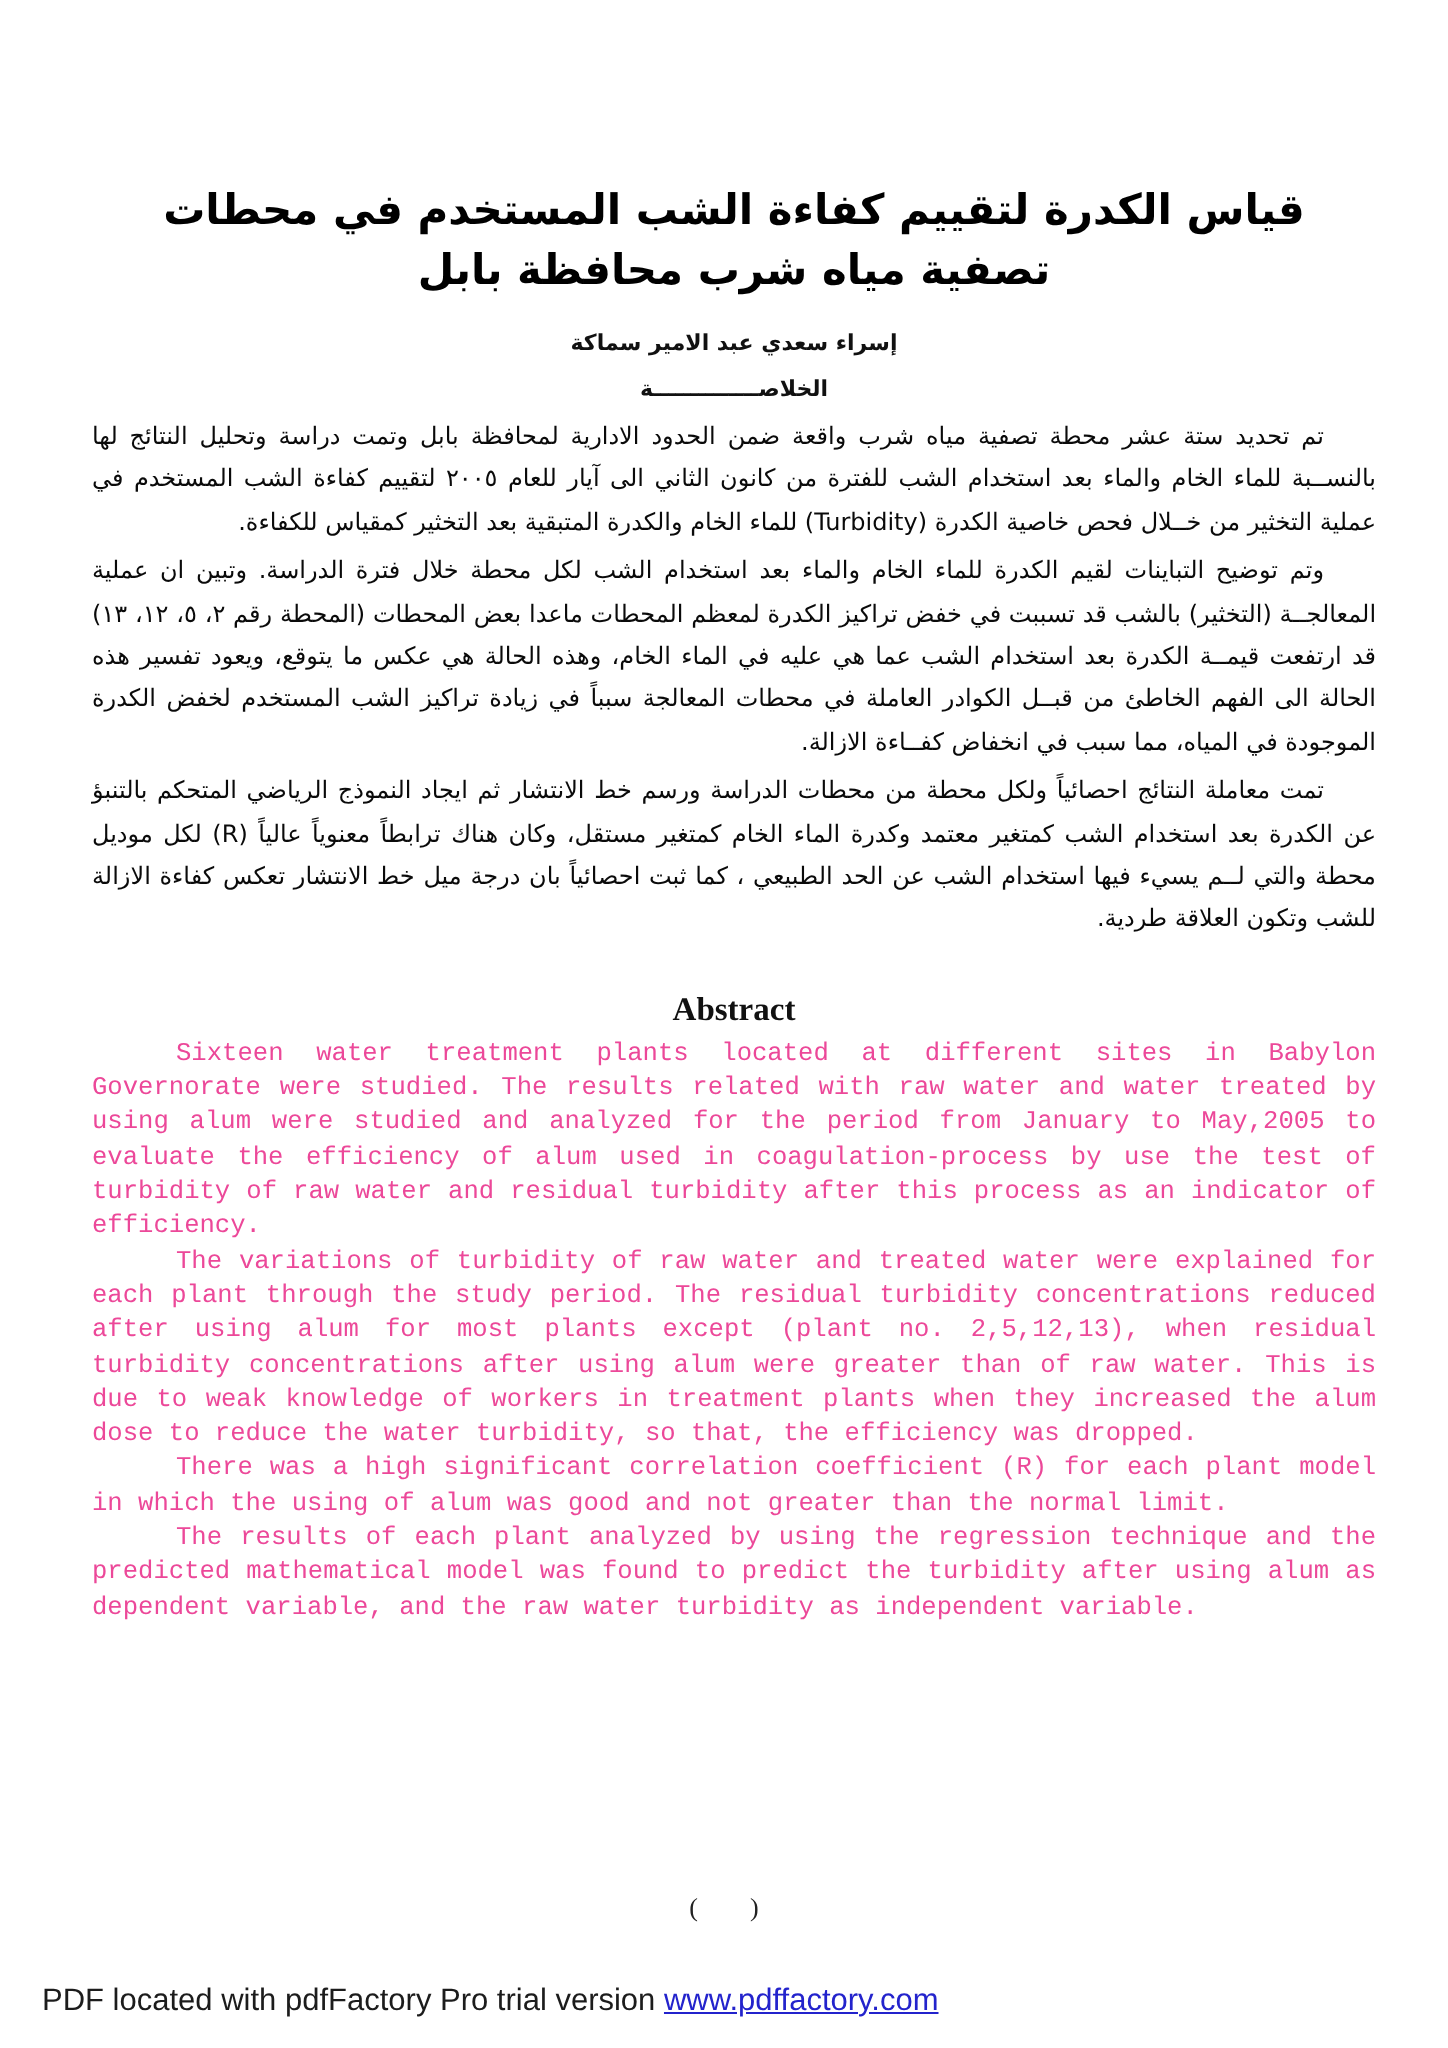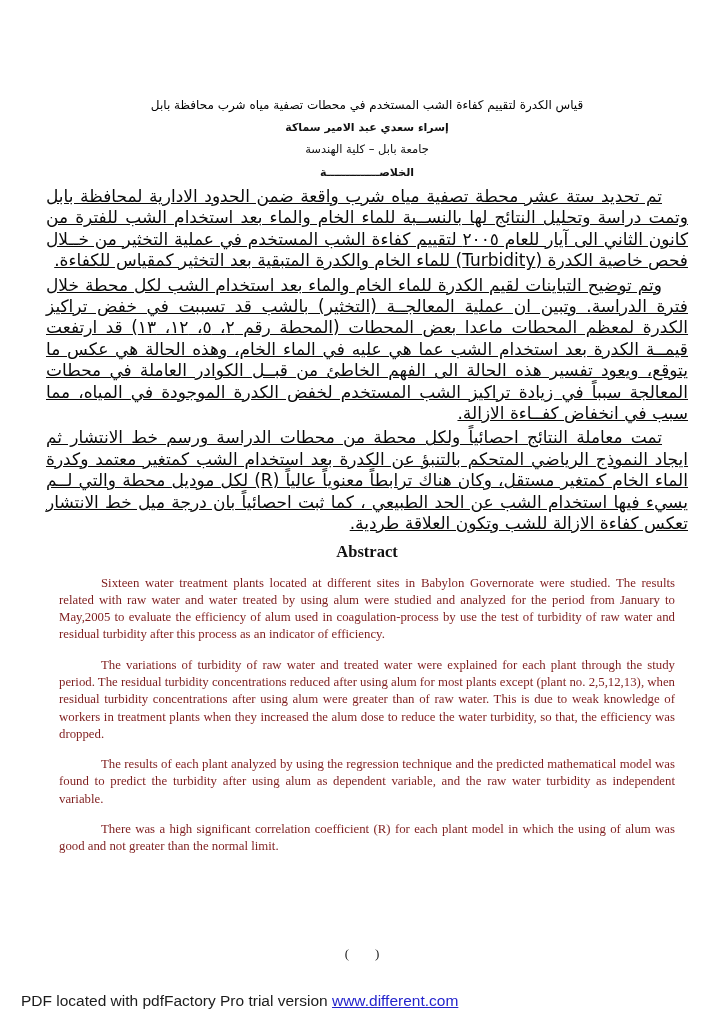--- a/index.html
+++ b/index.html
@@ -19,27 +19,27 @@
   }
   .content {
     padding: 0 36px 0 46px;
   }
   
   .title-ar {
     margin: 90px 0 0 0;
     text-align: center;
     direction: rtl;
     font-family: "DejaVu Sans", sans-serif;
-    font-weight: normal;
-    font-size: 12px;
+    font-weight: bold;
+    font-size: 21px;
     line-height: 30px;
     color: #000000;
   }
   .author-ar {
-    margin-top: 0;
+    margin-top: 14px;
     text-align: center;
     direction: rtl;
     font-family: "DejaVu Sans", sans-serif;
     font-weight: bold;
     font-size: 11px;
     line-height: 15px;
   }
   .affil-ar {
     margin-top: 7px;
     text-align: center;
@@ -56,42 +56,41 @@
     font-weight: bold;
     font-size: 11px;
     line-height: 22px;
   }
   .para-ar {
     margin: 0 0 3px 0;
     direction: rtl;
     text-align: justify;
     text-indent: 26px;
     font-family: "DejaVu Sans", sans-serif;
-    font-size: 17px;
+    font-size: 12px;
     line-height: 21.4px;
     color: #0a0a0a;
-    text-decoration: underline;
   }
   
   .heading-en {
-    margin: 7px 0 3px 0;
+    margin: 24px 0 3px 0;
     text-align: center;
     font-family: "Liberation Serif", serif;
     font-weight: bold;
     font-size: 16.5px;
     line-height: 20px;
   }
   .para-en {
-    margin: 13px;
+    margin: 0;
     text-align: justify;
     text-indent: 42px;
-    font-family: Liberation Serif, serif;
+    font-family: Liberation Mono, monospace;
     font-size: 12.8px;
     line-height: 17.3px;
-    color: #7f1d1d;
+    color: #ec4899;
   }
   
   .page-number {
     position: absolute;
     top: 946px;
     left: 0;
     width: 100%;
     text-align: center;
     font-family: "Liberation Serif", serif;
     font-size: 13px;
@@ -115,33 +114,32 @@
 </head>
 <body>
 
 <div class="page">
   <div class="content">
 
     <h1 class="title-ar">قياس الكدرة لتقييم كفاءة الشب المستخدم في محطات تصفية مياه شرب محافظة بابل</h1>
 
     <div class="author-ar">إسراء سعدي عبد الامير سماكة</div>
 
-    <div class="affil-ar">جامعة بابل – كلية الهندسة</div>
 
     <h2 class="heading-ar">الخلاصــــــــــــــة</h2>
 
     <p class="para-ar">تم تحديد ستة عشر محطة تصفية مياه شرب واقعة ضمن الحدود الادارية لمحافظة بابل وتمت دراسة وتحليل النتائج لها بالنســبة للماء الخام والماء بعد استخدام الشب للفترة من كانون الثاني الى آيار للعام ٢٠٠٥ لتقييم كفاءة الشب المستخدم في عملية التخثير من خــلال فحص خاصية الكدرة (Turbidity) للماء الخام والكدرة المتبقية بعد التخثير كمقياس للكفاءة.</p>
     <p class="para-ar">وتم توضيح التباينات لقيم الكدرة للماء الخام والماء بعد استخدام الشب لكل محطة خلال فترة الدراسة. وتبين ان عملية المعالجــة (التخثير) بالشب قد تسببت في خفض تراكيز الكدرة لمعظم المحطات ماعدا بعض المحطات (المحطة رقم ٢، ٥، ١٢، ١٣) قد ارتفعت قيمــة الكدرة بعد استخدام الشب عما هي عليه في الماء الخام، وهذه الحالة هي عكس ما يتوقع، ويعود تفسير هذه الحالة الى الفهم الخاطئ من قبــل الكوادر العاملة في محطات المعالجة سبباً في زيادة تراكيز الشب المستخدم لخفض الكدرة الموجودة في المياه، مما سبب في انخفاض كفــاءة الازالة.</p>
     <p class="para-ar">تمت معاملة النتائج احصائياً ولكل محطة من محطات الدراسة ورسم خط الانتشار ثم ايجاد النموذج الرياضي المتحكم بالتنبؤ عن الكدرة بعد استخدام الشب كمتغير معتمد وكدرة الماء الخام كمتغير مستقل، وكان هناك ترابطاً معنوياً عالياً (R) لكل موديل محطة والتي لــم يسيء فيها استخدام الشب عن الحد الطبيعي ، كما ثبت احصائياً بان درجة ميل خط الانتشار تعكس كفاءة الازالة للشب وتكون العلاقة طردية.</p>
 
     <h2 class="heading-en">Abstract</h2>
 
     <p class="para-en">Sixteen water treatment plants located at different sites in Babylon Governorate were studied. The results related with raw water and water treated by using alum were studied and analyzed for the period from January to May,2005 to evaluate the efficiency of alum used in coagulation-process by use the test of turbidity of raw water and residual turbidity after this process as an indicator of efficiency.</p>
     <p class="para-en">The variations of turbidity of raw water and treated water were explained for each plant through the study period. The residual turbidity concentrations reduced after using alum for most plants except (plant no. 2,5,12,13), when residual turbidity concentrations after using alum were greater than of raw water. This is due to weak knowledge of workers in treatment plants when they increased the alum dose to reduce the water turbidity, so that, the efficiency was dropped.</p>
+    <p class="para-en">There was a high significant correlation coefficient (R) for each plant model in which the using of alum was good and not greater than the normal limit.</p>
     <p class="para-en">The results of each plant analyzed by using the regression technique and the predicted mathematical model was found to predict the turbidity after using alum as dependent variable, and the raw water turbidity as independent variable.</p>
-    <p class="para-en">There was a high significant correlation coefficient (R) for each plant model in which the using of alum was good and not greater than the normal limit.</p>
 
   </div>
 
   <div class="page-number">(        )</div>
 
-  <div class="pdf-footer"><span>PDF located with pdfFactory Pro trial version </span><a href="#" style="color: rgb(35, 35, 204);">www.different.com</a></div>
+  <div class="pdf-footer"><span>PDF located with pdfFactory Pro trial version </span><a href="#" style="color: rgb(35, 35, 204);">www.pdffactory.com</a></div>
 </div>
 
 </body></html>

